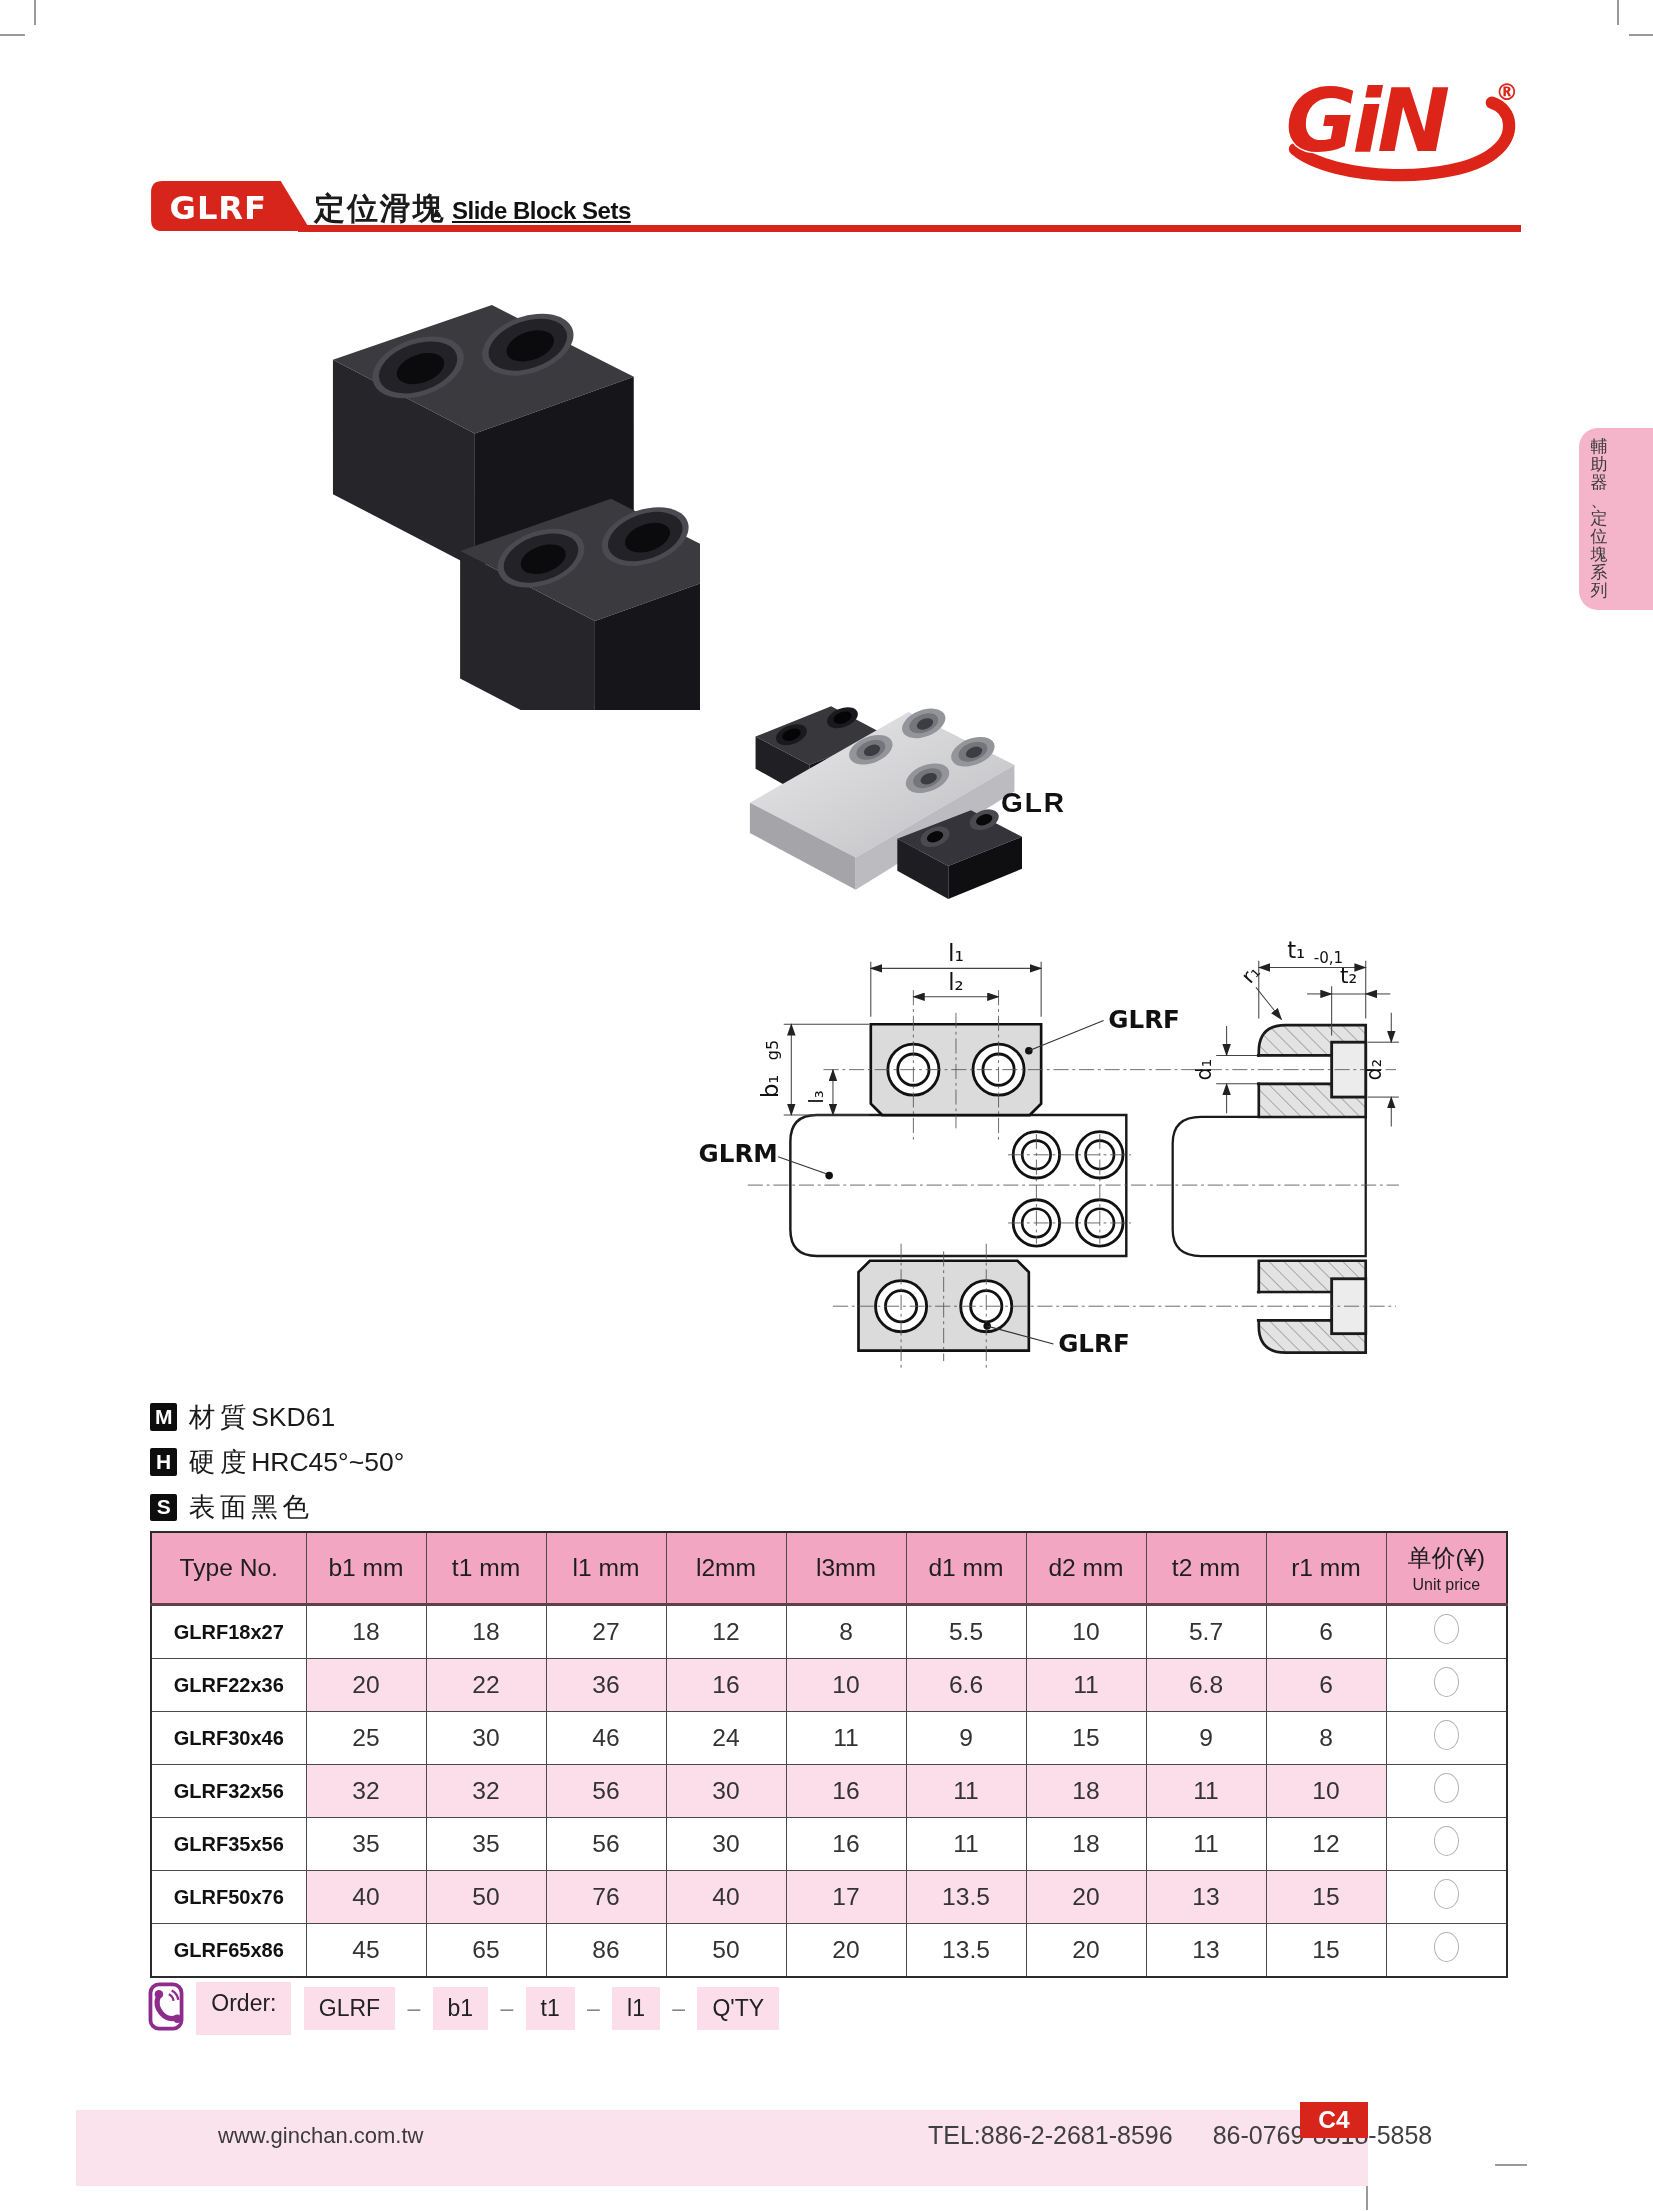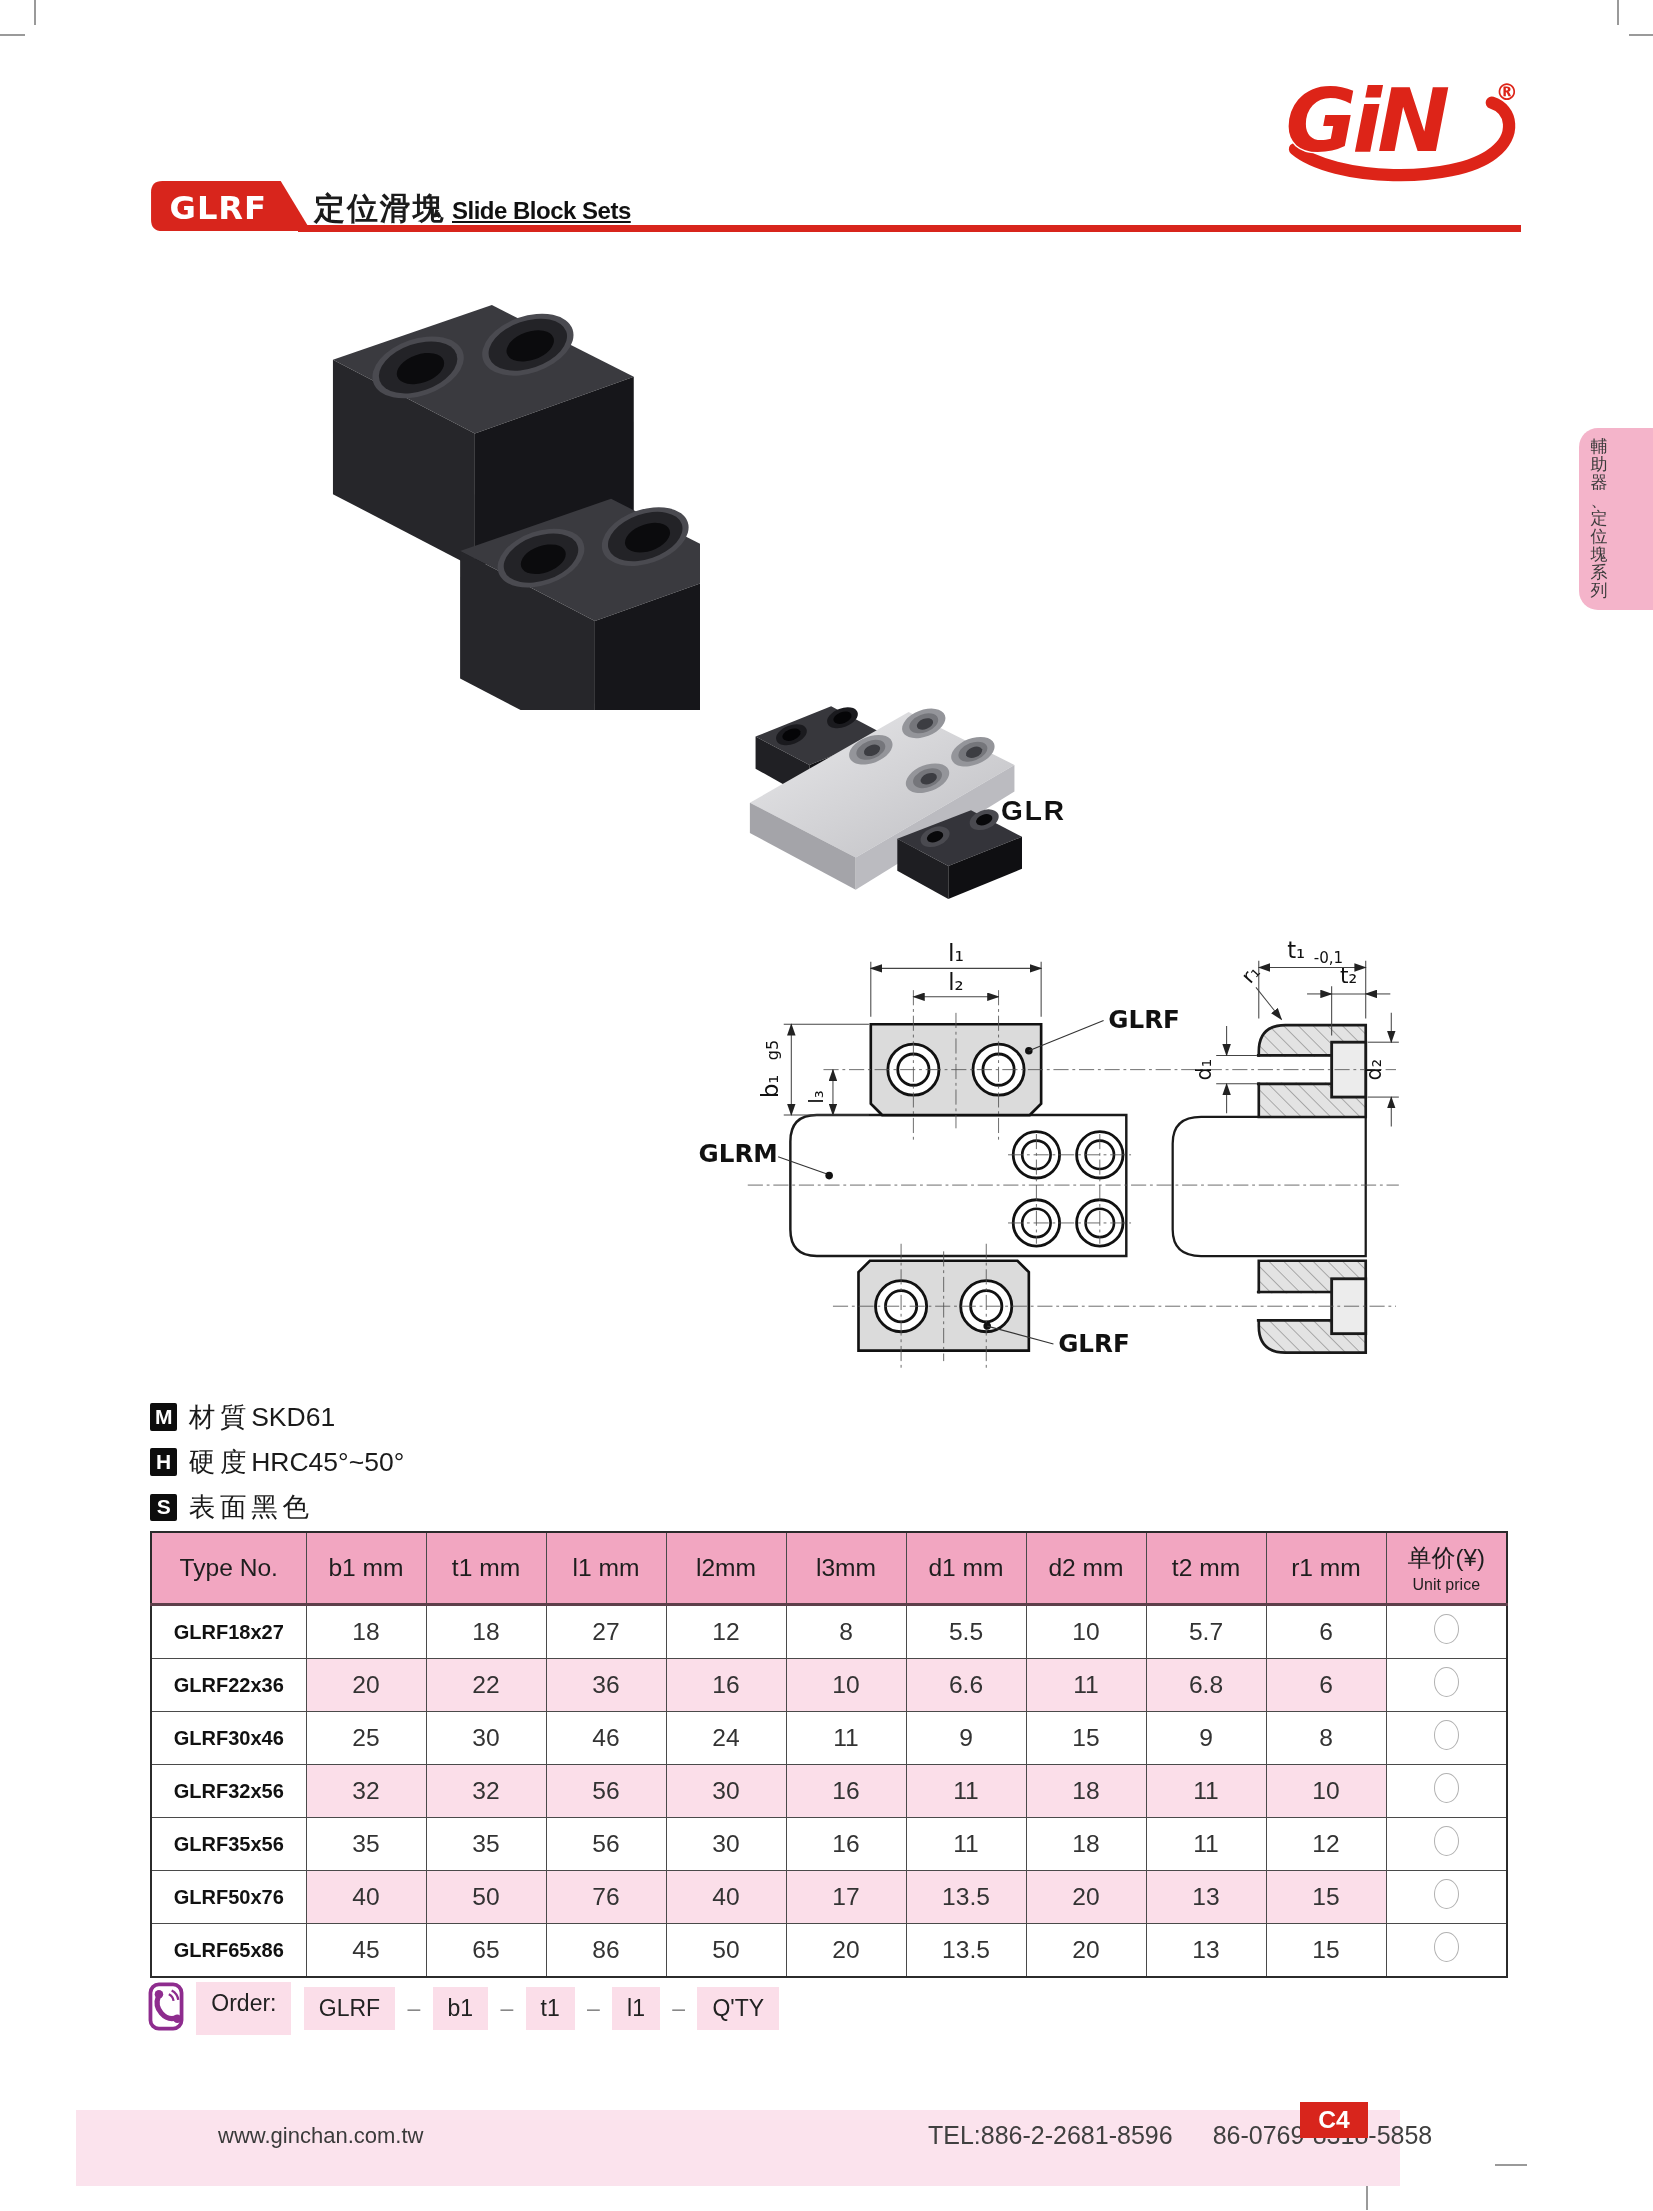--- a/index.html
+++ b/index.html
@@ -6,21 +6,21 @@
   .page{position:relative;width:1653px;height:2212px;background:#ffffff;
         font-family:"Liberation Sans",sans-serif;overflow:hidden;}
   .abs{position:absolute;}
   
   .mark{position:absolute;background:#9a9a9a;}
   
   .title-zh{position:absolute;left:314px;top:188px;font-size:31px;color:#1b1b1b;letter-spacing:1.9px;font-weight:bold;}
   .title-en{position:absolute;left:452px;top:197px;font-size:24px;color:#111;font-weight:bold;letter-spacing:-0.5px;text-decoration:underline;}
   .title-line{position:absolute;left:298px;top:225px;width:1223px;height:6.6px;background:#D8251C;}
   
-  .glr-label{position:absolute;left:1001px;top:787px;font-size:28px;font-weight:bold;color:#111;letter-spacing:1.9px;margin-top:8px;}
+  .glr-label{position:absolute;left:1001px;top:787px;font-size:28px;font-weight:bold;color:#111;letter-spacing:1.9px;}
   
   .specs{position:absolute;left:150px;top:1401px;}
   .spec-row{display:flex;align-items:center;height:32px;margin-bottom:13.2px;}
   .spec-badge{width:27.4px;height:27.4px;background:#0d0d0d;color:#fff;font-weight:bold;font-size:21px;
               display:flex;align-items:center;justify-content:center;border-radius:1.9px;flex:0 0 27.4px;}
   .spec-label{margin-left:11.4px;font-size:26.5px;color:#1a1a1a;letter-spacing:4.7px;text-align:right;}
   .spec-value{font-size:26.5px;color:#1a1a1a;}
   
   .size-table{position:absolute;left:150px;top:1531px;border-collapse:collapse;table-layout:fixed;background:#fff;
               border:2.4px solid #2b2b2b;}
@@ -31,21 +31,21 @@
   .size-table td.type-cell{font-weight:bold;font-size:20px;color:#111;}
   .size-table td.hl{background:#FBDEE9;}
   .price-zh{font-size:24px;}
   .price-en{font-size:16px;margin-top:1.9px;}
   .price-circle{display:inline-block;width:23px;height:28px;border:1.9px solid #b2b2b2;border-radius:50%;}
   
   .order-row{position:absolute;left:148px;top:1982px;display:flex;gap:12.3px;height:53px;}
   .chip{background:#FBDEE9;color:#222;font-size:23px;padding:7.6px 15px;white-space:nowrap;}
   .sep{color:#888;font-size:23px;}
   
-  .footer-bar{position:absolute;left:76px;top:2110px;width:1292px;height:76px;background:#FBE3ED;padding-left:32px;}
+  .footer-bar{position:absolute;left:76px;top:2110px;width:1292px;height:76px;background:#FBE3ED;}
   .footer-web{position:absolute;left:142px;top:13.2px;font-size:22px;color:#3a3a3a;}
   .footer-tel{position:absolute;left:852px;top:11.4px;font-size:25px;color:#404040;display:flex;gap:40px;white-space:nowrap;}
   .page-code{position:absolute;left:1224px;top:-7.6px;width:68px;height:36px;background:#D8251C;color:#fff;
              font-size:24.6px;font-weight:bold;text-align:center;line-height:36px;}
   
   .side-tab{position:absolute;left:1579px;top:428px;width:75px;height:182px;background:#F4B4CA;
             border-radius:19px 0 0 19px;}
   .tab-chars{margin:9.5px 0 0 11.4px;display:flex;flex-direction:column;}
   .tab-char{font-size:17px;line-height:18px;color:#3b3b3b;}
   

